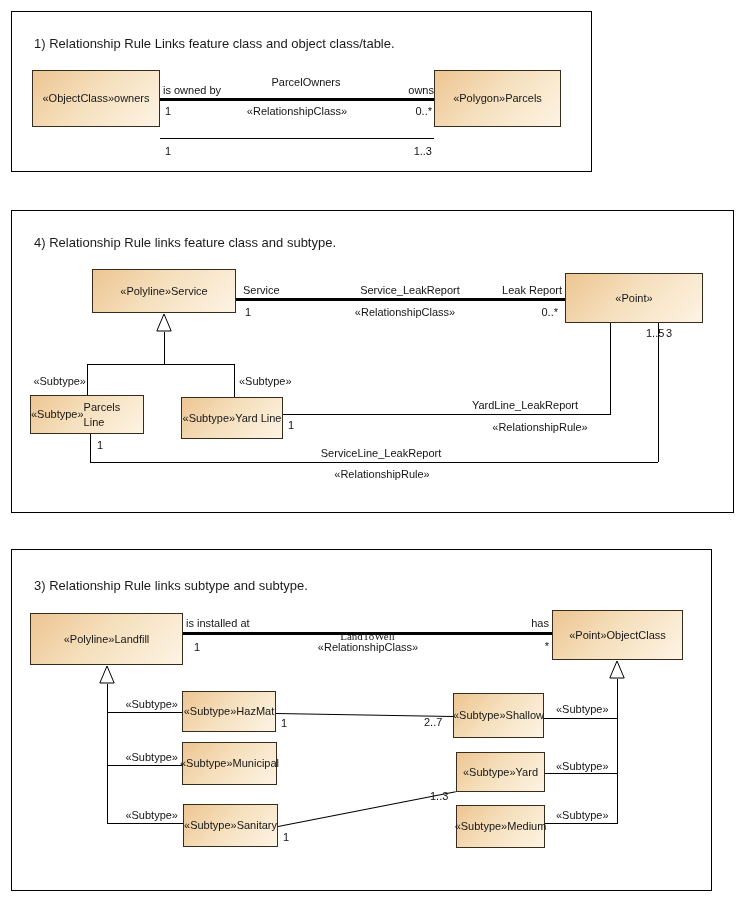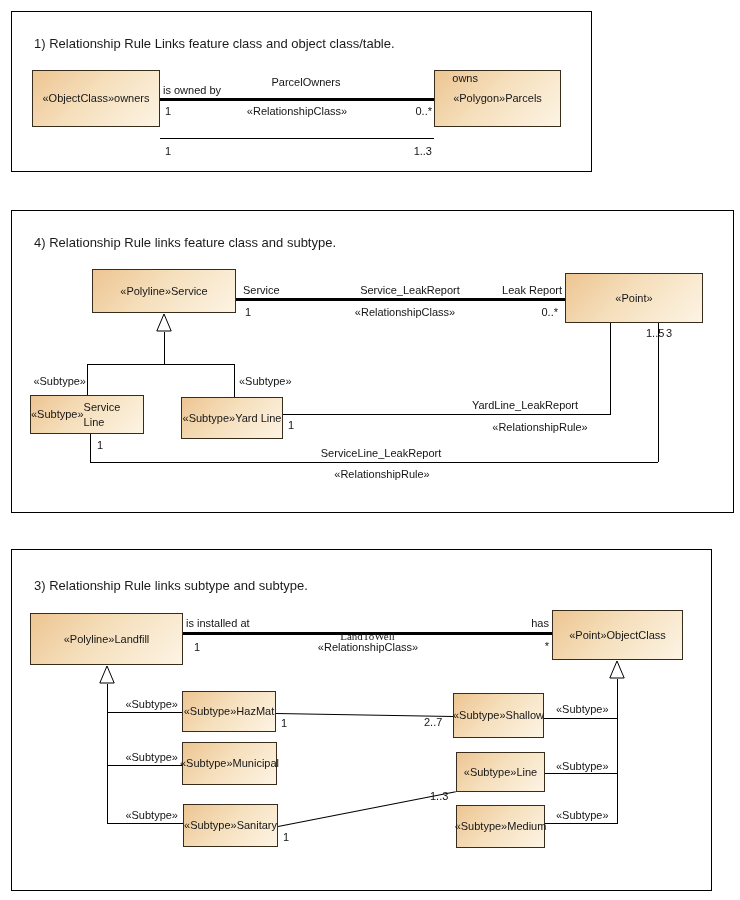--- a/index.html
+++ b/index.html
@@ -32,21 +32,21 @@
   <span class="nm">owners</span>
 </div>
 <div class="ubox" style="left:434px;top:70px;width:127px;height:57px;">
   <span class="st">«Polygon»</span>
   <span class="nm">Parcels</span>
 </div>
 
 <div class="hl thick" style="left:160px;top:98px;width:274px;"></div>
 <div class="lbl" style="left:163px;top:84px;">is owned by</div>
 <div class="lbl ctr" style="left:160px;top:76px;width:212px;padding-left:40px;">ParcelOwners</div>
-<div class="lbl rgt" style="left:160px;top:72px;width:274px;padding-left:44px;">owns</div>
+<div class="lbl rgt" style="left:160px;top:84px;width:274px;">owns</div>
 <div class="lbl" style="left:165px;top:105px;">1</div>
 <div class="lbl ctr" style="left:160px;top:105px;width:274px;">«RelationshipClass»</div>
 <div class="lbl rgt" style="left:160px;top:105px;width:272px;">0..*</div>
 
 <div class="hl" style="left:160px;top:138px;width:274px;"></div>
 <div class="lbl" style="left:165px;top:145px;">1</div>
 <div class="lbl rgt" style="left:160px;top:145px;width:272px;">1..3</div>
 
 <div class="panel" style="left:11px;top:210px;width:721px;height:301px;"></div>
 <div class="ptitle" style="left:34px;top:235px;">4) Relationship Rule links feature class and subtype.</div>
@@ -73,21 +73,21 @@
   </svg>
 <div class="vl" style="left:164px;top:332px;height:32px;"></div>
 <div class="hl" style="left:87px;top:364px;width:148px;"></div>
 <div class="vl" style="left:87px;top:364px;height:31px;"></div>
 <div class="vl" style="left:234px;top:364px;height:33px;"></div>
 <div class="lbl rgt" style="left:24px;top:375px;width:62px;">«Subtype»</div>
 <div class="lbl" style="left:239px;top:375px;">«Subtype»</div>
 
 <div class="ubox" style="left:30px;top:395px;width:114px;height:39px;">
   <span class="st">«Subtype»</span>
-  <span class="nm">Service Line</span>
+  <span class="nm">Parcels Line</span>
 </div>
 <div class="ubox" style="left:181px;top:397px;width:102px;height:42px;">
   <span class="st">«Subtype»</span>
   <span class="nm">Yard Line</span>
 </div>
 
 <div class="vl" style="left:610px;top:323px;height:92px;"></div>
 <div class="vl" style="left:658px;top:323px;height:139px;"></div>
 <div class="lbl" style="left:614px;top:327px;margin-left:32px;">1..5</div>
 <div class="lbl" style="left:666px;top:327px;">3</div>
@@ -158,21 +158,21 @@
 <div class="ubox" style="left:183px;top:804px;width:95px;height:43px;">
   <span class="st">«Subtype»</span>
   <span class="nm">Sanitary</span>
 </div>
 <div class="ubox" style="left:453px;top:693px;width:91px;height:45px;">
   <span class="st">«Subtype»</span>
   <span class="nm">Shallow</span>
 </div>
 <div class="ubox" style="left:456px;top:752px;width:89px;height:40px;">
   <span class="st">«Subtype»</span>
-  <span class="nm">Line</span>
+  <span class="nm">Yard</span>
 </div>
 <div class="ubox" style="left:456px;top:805px;width:89px;height:43px;">
   <span class="st">«Subtype»</span>
   <span class="nm">Medium</span>
 </div>
 
 <div class="hl" style="left:276px;top:713px;width:177px;transform:rotate(1deg);transform-origin:0 0;"></div>
 <div class="lbl" style="left:281px;top:717px;">1</div>
 <div class="lbl" style="left:424px;top:716px;text-align:right;">2..7</div>
 

